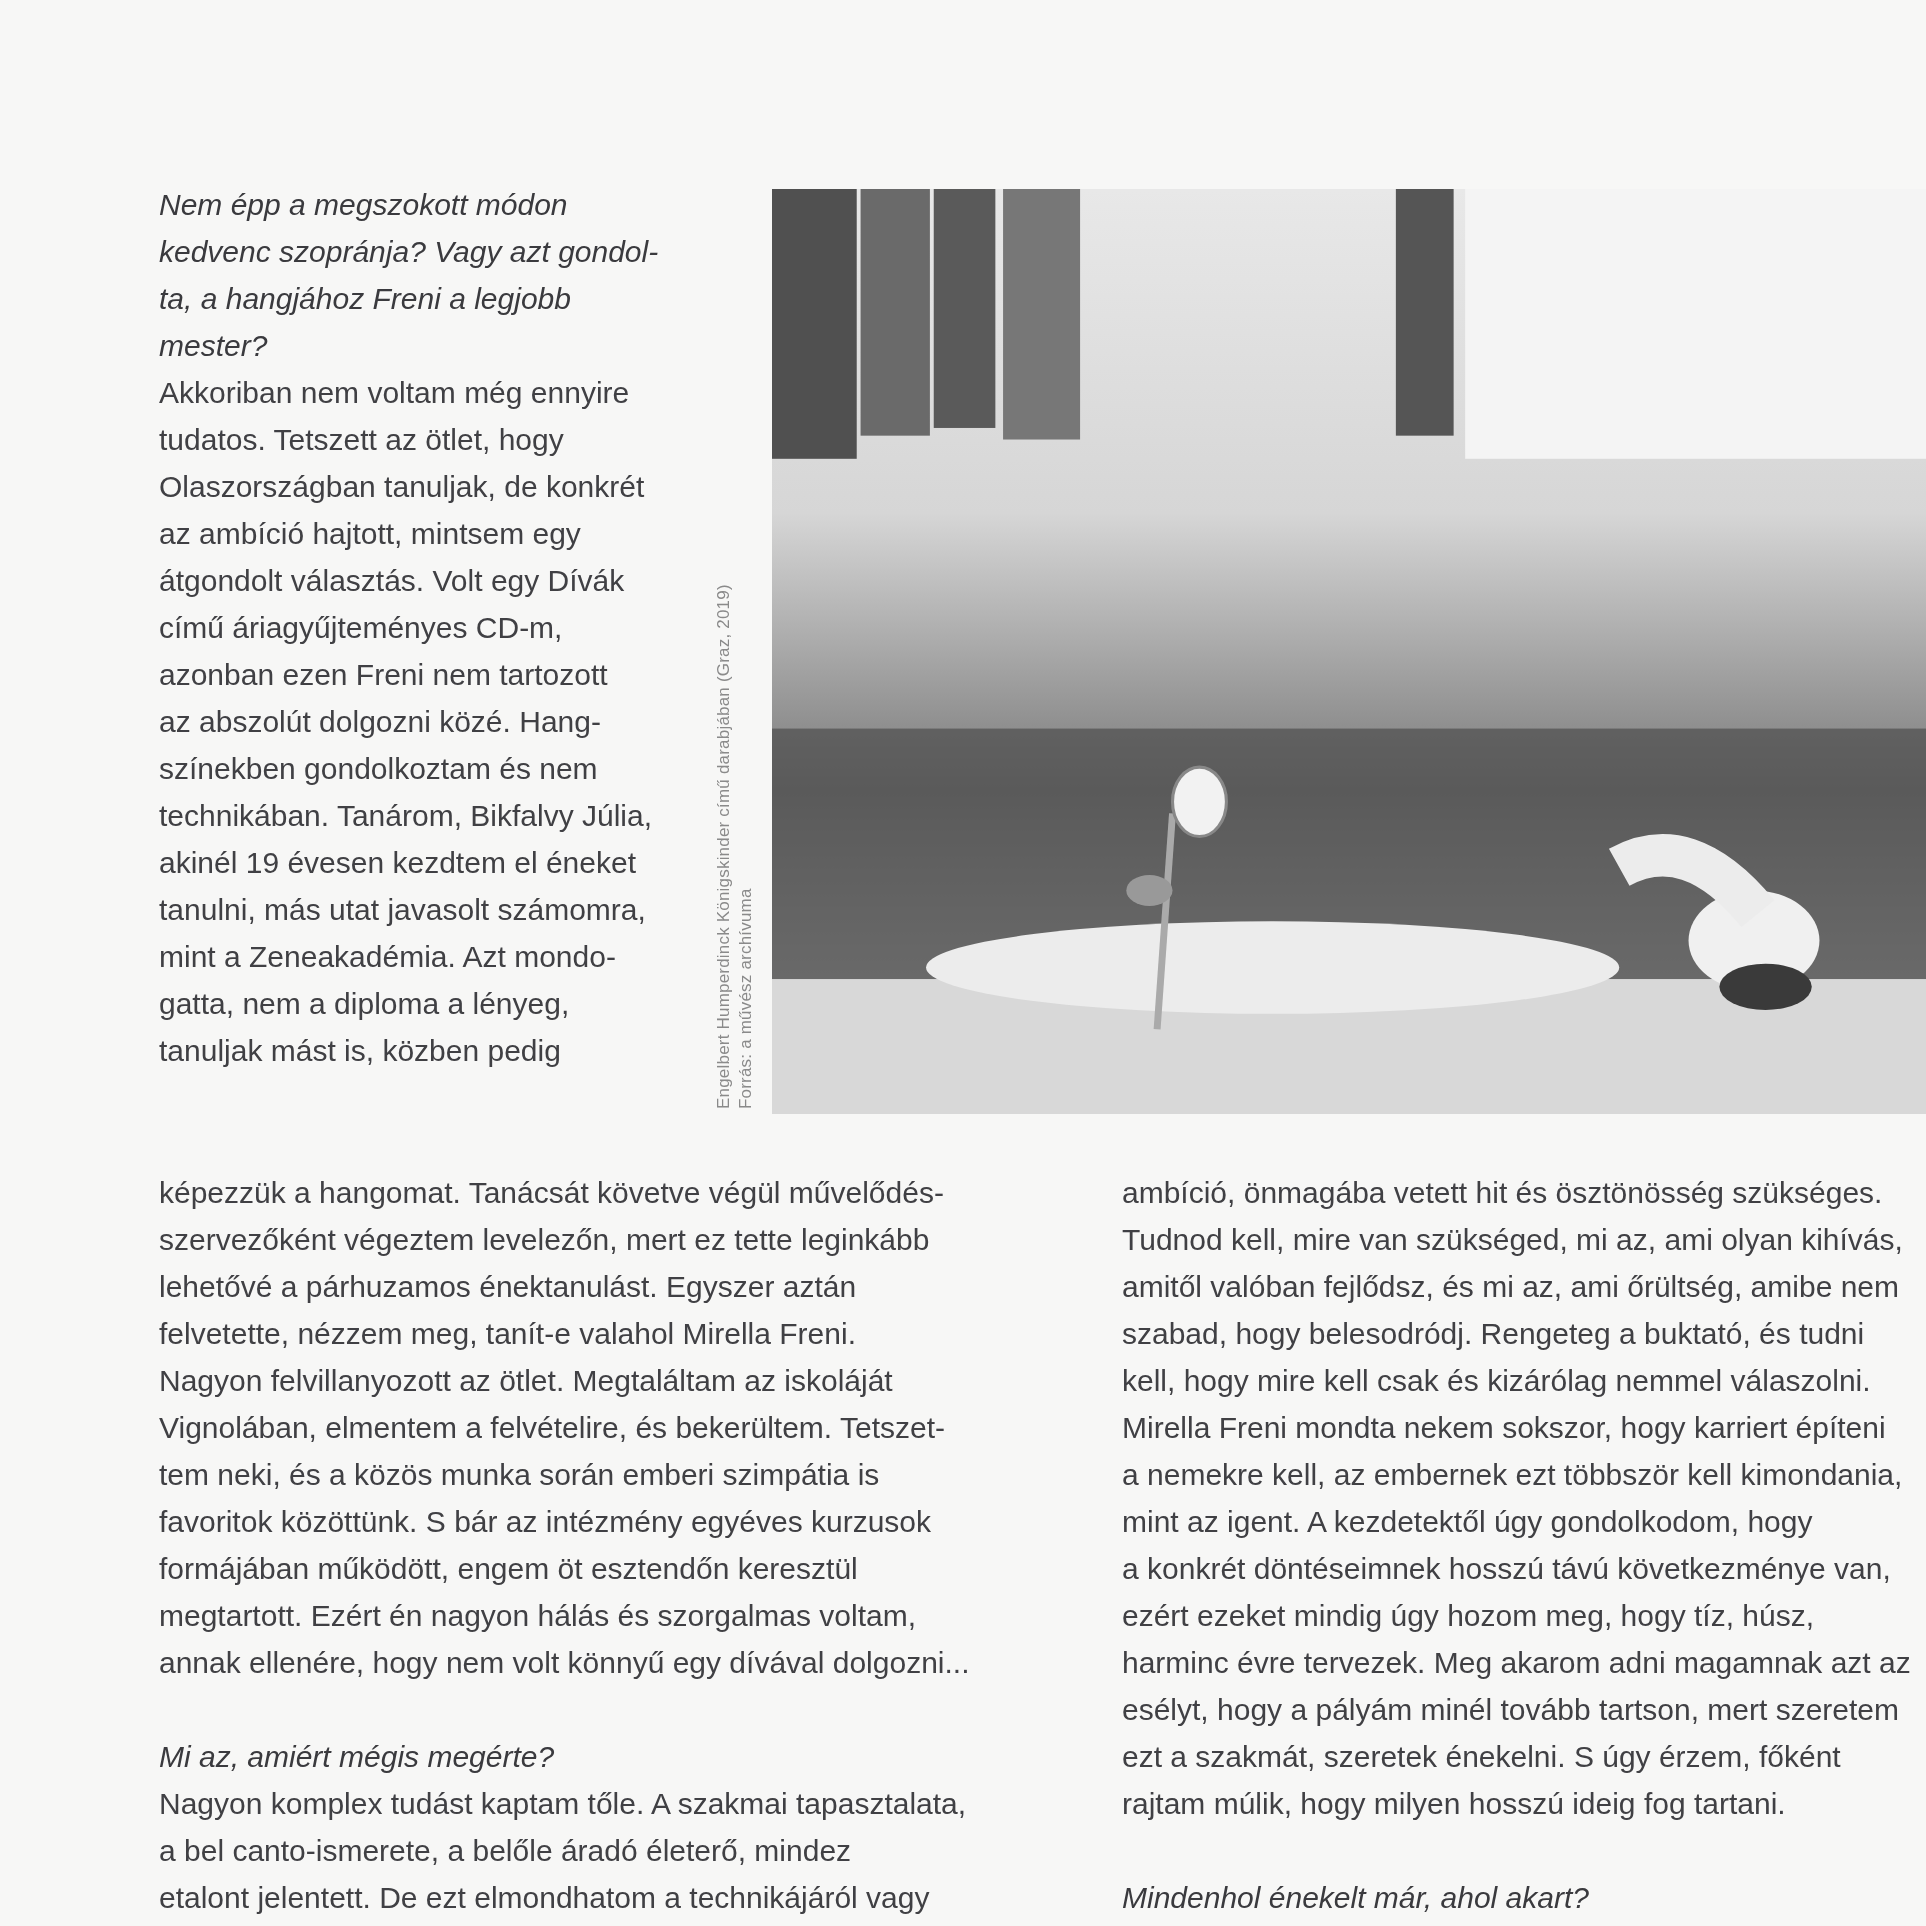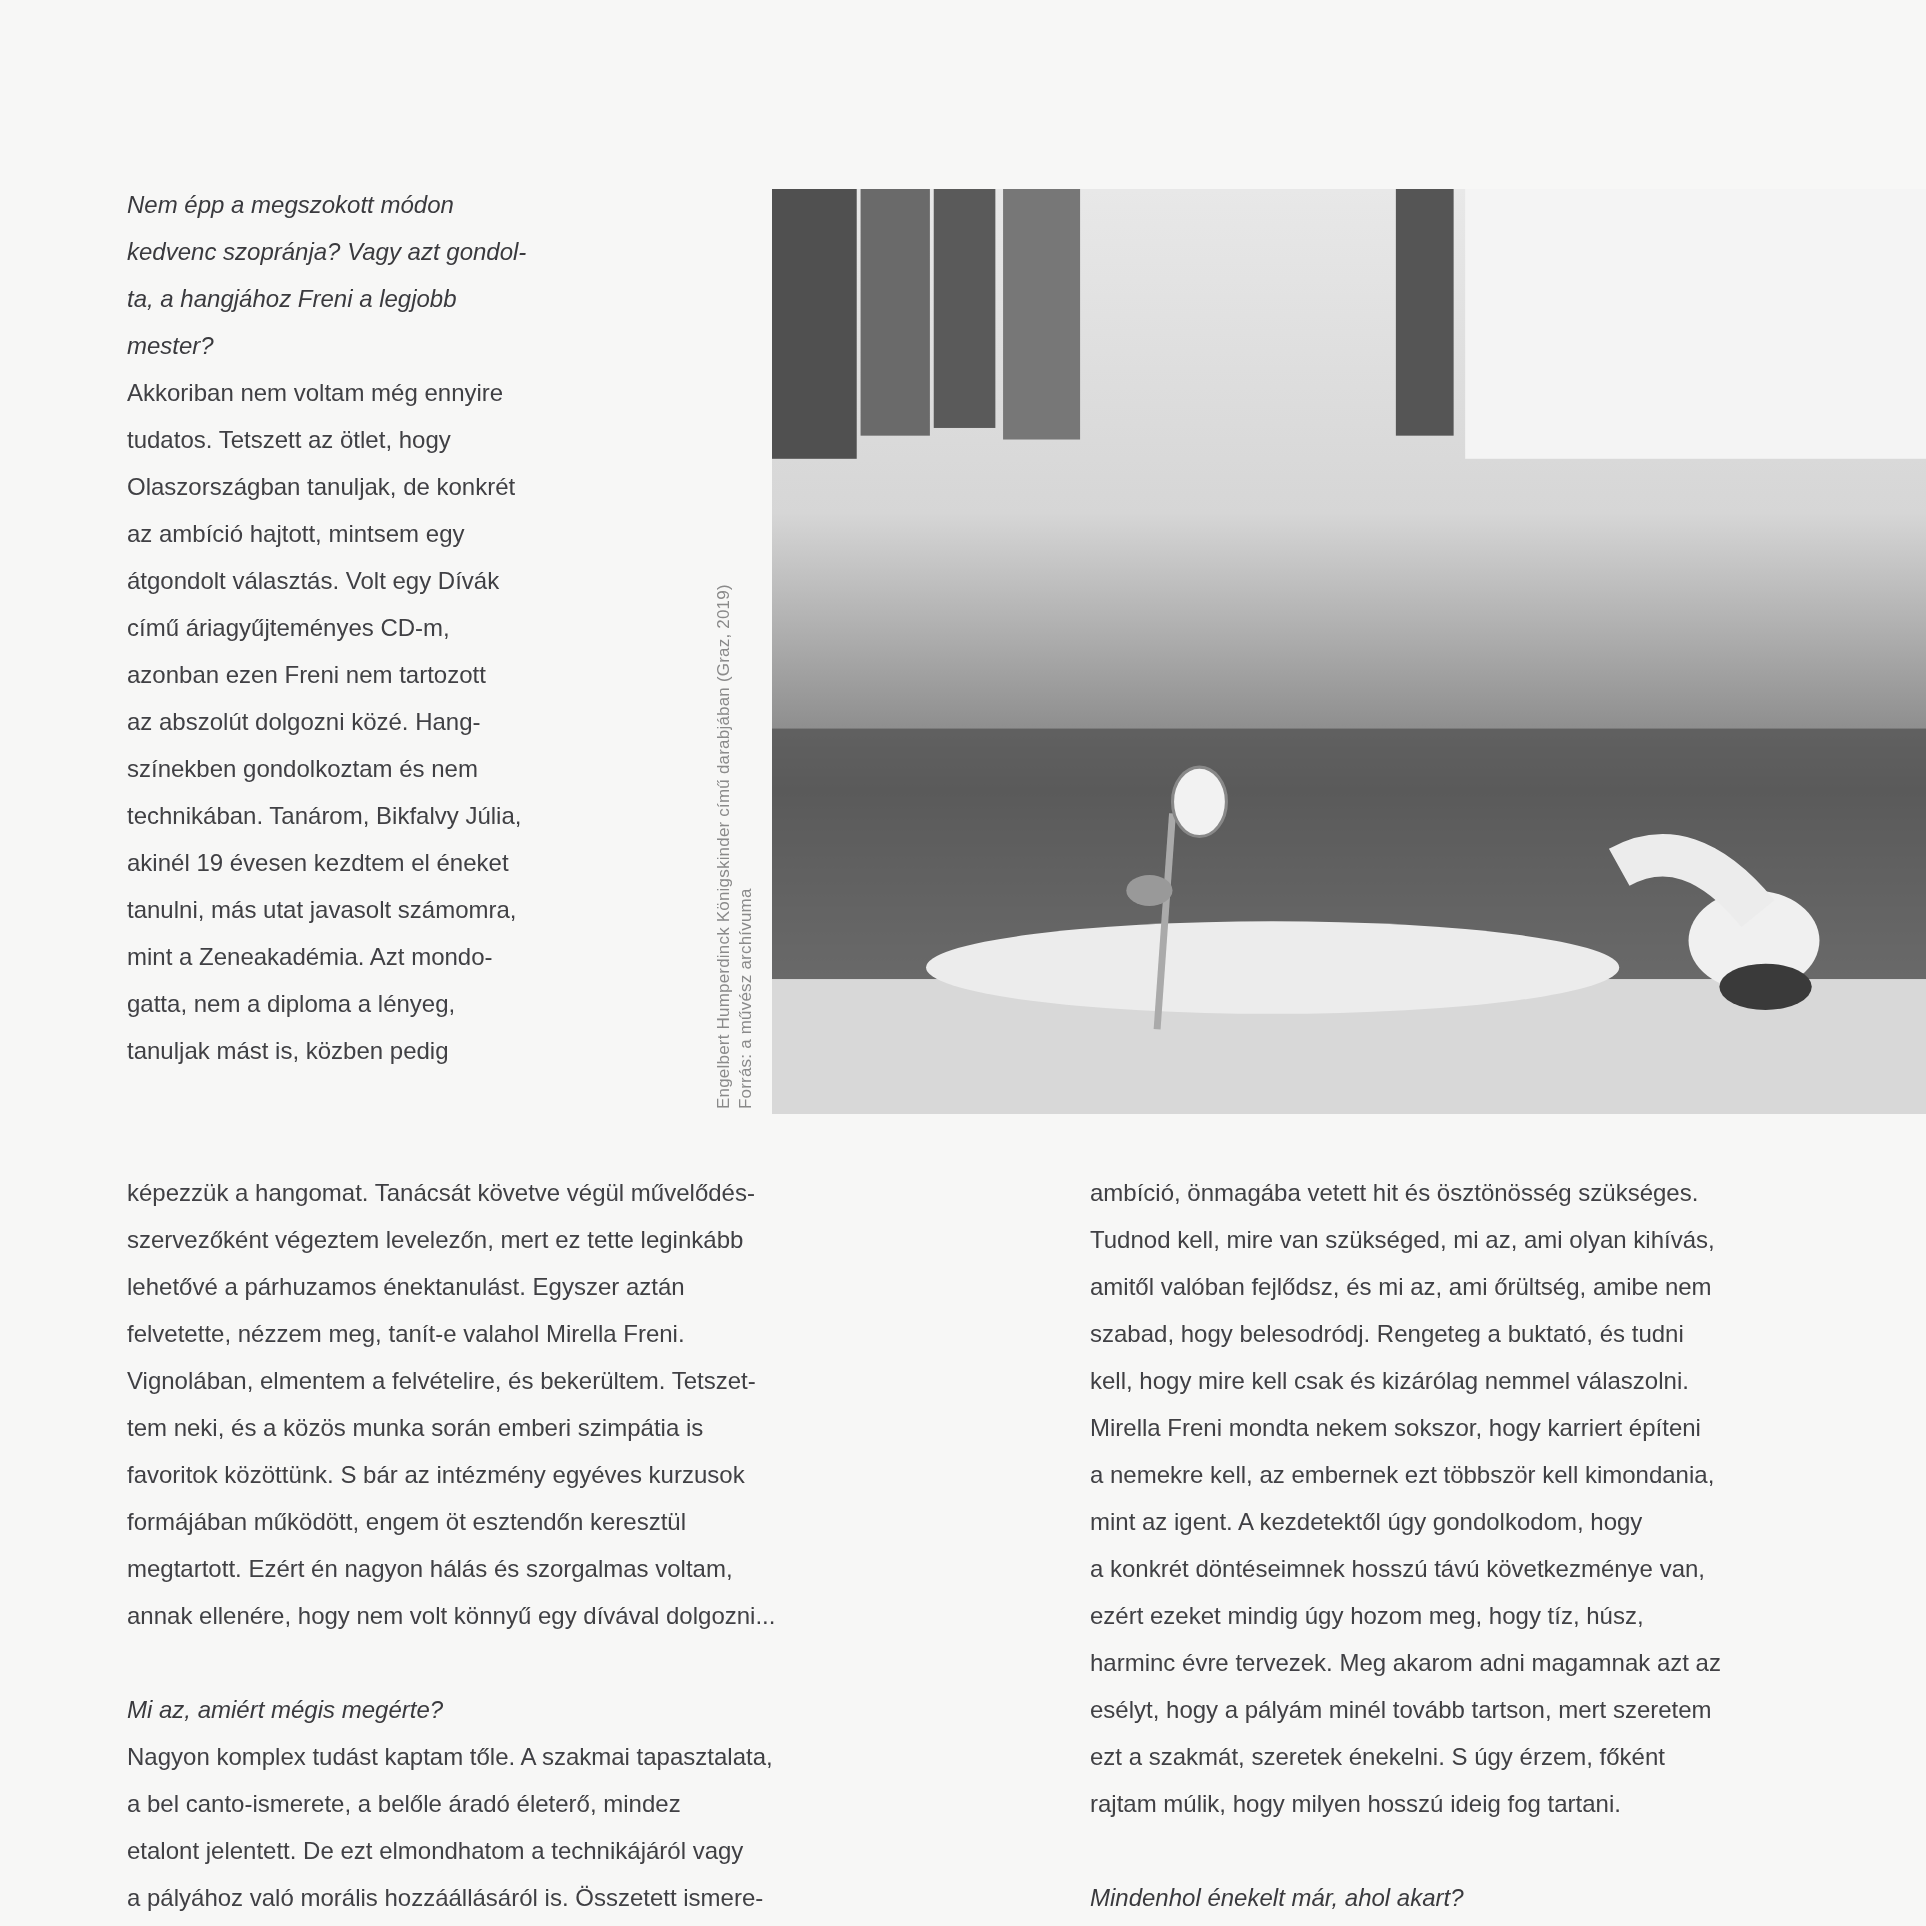--- a/index.html
+++ b/index.html
@@ -18,21 +18,21 @@
   }
   .photo svg { width: 100%; height: 100%; display: block; }
   .caption {
     position: absolute; left: 713px; top: 1109px;
     transform-origin: 0 0; transform: rotate(-90deg);
     width: 732px; font-size: 17px; line-height: 22.3px; color: #8a8a8a;
     letter-spacing: 0.2px; white-space: nowrap;
   }
   .caption div { display: block; }
   .col {
-    position: absolute; font-size: 24px; line-height: 47px; color: #404044;
+    position: absolute; font-size: 30px; line-height: 47px; color: #404044; margin-left: 32px;
   }
   .col p { margin: 0; }
   .q { font-style: italic; color: #3a3a3e; }
   .gap { height: 47px; }
   .col-a { left: 127px; top: 181px; width: 566px; }
   .col-b { left: 127px; top: 1169px; width: 909px; }
   .col-c { left: 1090px; top: 1169px; width: 909px; }
   .line { display: block; white-space: nowrap; }
 </style>
 </head>
@@ -109,20 +109,21 @@
     <span class="line">tanuljak mást is, közben pedig</span>
   </p>
 </div>
 
 <div class="col col-b">
   <p>
     <span class="line">képezzük a hangomat. Tanácsát követve végül művelődés-</span>
     <span class="line">szervezőként végeztem levelezőn, mert ez tette leginkább</span>
     <span class="line">lehetővé a párhuzamos énektanulást. Egyszer aztán</span>
     <span class="line">felvetette, nézzem meg, tanít-e valahol Mirella Freni.</span>
+    <span class="line">Nagyon felvillanyozott az ötlet. Megtaláltam az iskoláját</span>
     <span class="line">Vignolában, elmentem a felvételire, és bekerültem. Tetszet-</span>
     <span class="line">tem neki, és a közös munka során emberi szimpátia is</span>
     <span class="line">favoritok közöttünk. S bár az intézmény egyéves kurzusok</span>
     <span class="line">formájában működött, engem öt esztendőn keresztül</span>
     <span class="line">megtartott. Ezért én nagyon hálás és szorgalmas voltam,</span>
     <span class="line">annak ellenére, hogy nem volt könnyű egy dívával dolgozni...</span>
   </p>
   <div class="gap"></div>
   <p class="q">
     <span class="line">Mi az, amiért mégis megérte?</span>

